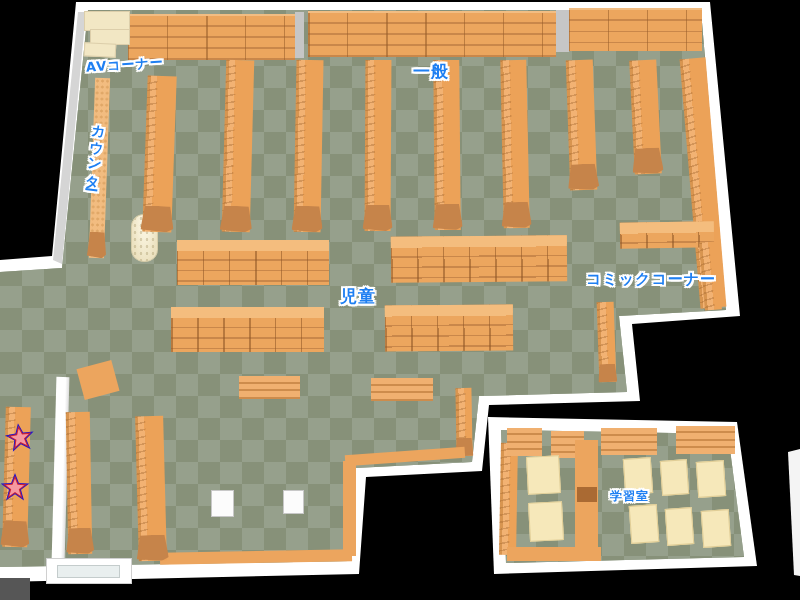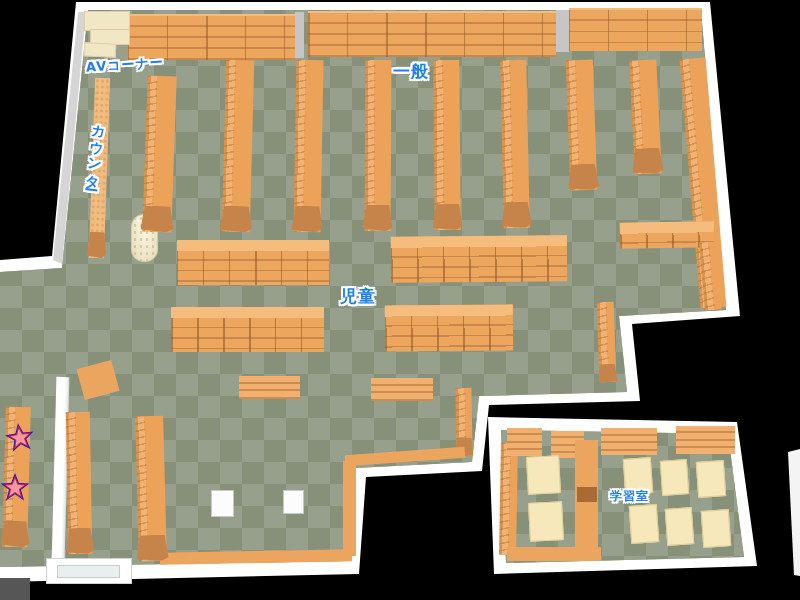--- a/index.html
+++ b/index.html
@@ -145,18 +145,19 @@
     <div class="starshape" style="left:2.5px;top:2.5px;width:25px;height:25px;background:#cc2233;"></div>
     <div class="starshape" style="left:5.5px;top:5.5px;width:19px;height:19px;background:#f598a0;"></div>
   </div>
   <div class="abs" style="left:0px;top:473px;width:30px;height:30px;">
     <div class="starshape" style="left:0;top:0;width:30px;height:30px;background:#2216cc;"></div>
     <div class="starshape" style="left:2.5px;top:2.5px;width:25px;height:25px;background:#cc2233;"></div>
     <div class="starshape" style="left:5.5px;top:5.5px;width:19px;height:19px;background:#f598a0;"></div>
   </div>
 
   <div class="lbl" style="left:86px;top:56px;font-size:13px;transform:rotate(-4deg);">AVコーナー</div>
-  <div class="lbl" style="left:393px;top:60px;font-size:17px;">一般</div>
+  <div class="lbl" style="left:393px;top:60px;font-size:17px;padding-left:20px;">一般</div>
   <div class="lbl lbl-v" style="left:92px;top:115px;font-size:14px;transform:rotate(7deg);transform-origin:top center;">カウンター</div>
   <div class="lbl" style="left:340px;top:285px;font-size:17px;">児童</div>
+  <div class="lbl" style="left:586px;top:270px;font-size:15px;">コミックコーナー</div>
   <div class="lbl" style="left:610px;top:488px;font-size:12px;">学習室</div>
 
 </div>
 
 </body></html>

